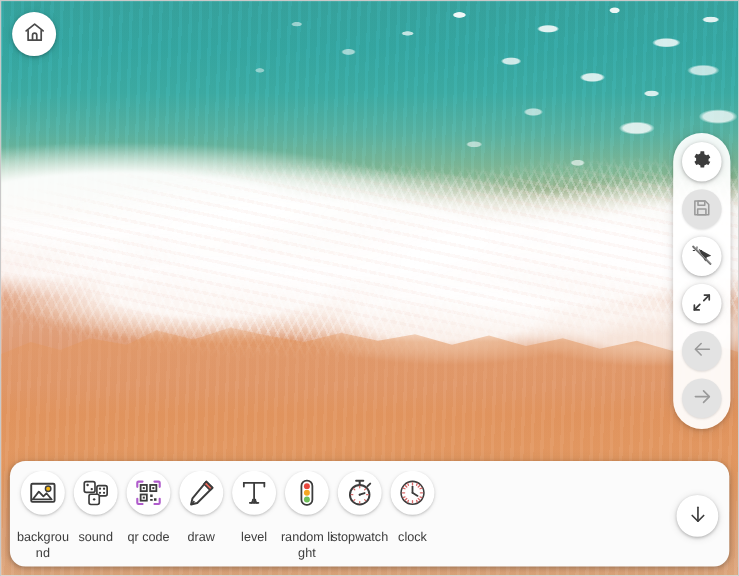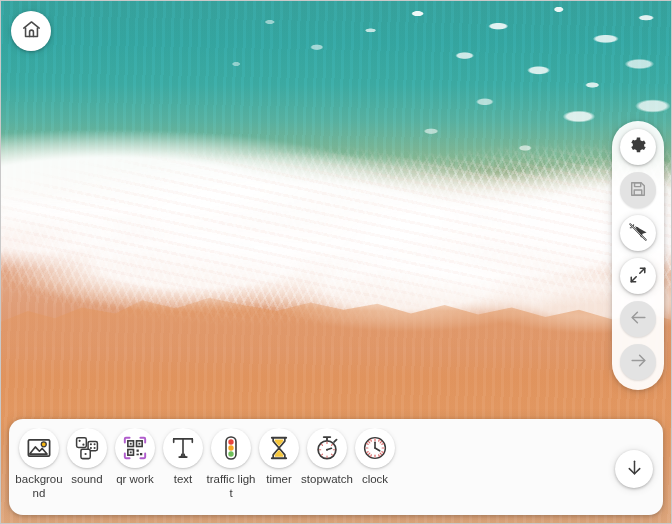--- a/index.html
+++ b/index.html
@@ -145,21 +145,21 @@
     cursor: pointer;
   }
   .tool-icon {
     width: 40px; height: 40px; border-radius: 50%;
     background: #ffffff;
     box-shadow: 0 1px 2px rgba(0,0,0,.17), 0 1px 5px rgba(0,0,0,.10);
     display: flex; align-items: center; justify-content: center;
     overflow: hidden;
   }
   .tool-label {
-    margin-top: 5px;
+    margin-top: 15px;
     font-size: 11.5px;
     line-height: 13.5px;
     color: #3c3c3c;
     text-align: center;
     width: 52px;
     word-break: break-all;
     overflow-wrap: anywhere;
   }
   #collapse-btn {
     flex: 0 0 auto;
@@ -309,64 +309,63 @@
             <g fill="#3c3c3c">
               <rect x="7.2" y="7.2" width="1.7" height="1.7"></rect>
               <rect x="15.2" y="7.2" width="1.7" height="1.7"></rect>
               <rect x="7.2" y="15.2" width="1.7" height="1.7"></rect>
               <rect x="13.4" y="13.4" width="2.1" height="2.1"></rect>
               <rect x="16.6" y="16.6" width="2.1" height="2.1"></rect>
               <rect x="13.4" y="17.2" width="2.1" height="1.5"></rect>
             </g>
           </svg>
         </div>
-        <div class="tool-label">qr work</div>
-      </div>
-
+        <div class="tool-label">qr code</div>
+      </div>
+
+      <div class="tool">
+        <div class="tool-icon">
+          <svg width="26" height="26" viewBox="0 0 24 24">
+            <path d="M16.2 2.6 21.4 7.8 8.6 20.6 3.4 21.8l1.2-5.2z" fill="#fff" stroke="#3c3c3c" stroke-width="1.6" stroke-linejoin="round"></path>
+            <path d="M14.6 4.2 19.8 9.4" stroke="#3c3c3c" stroke-width="1.4"></path>
+            <path d="M16.2 2.6 21.4 7.8l-2.0 2.0-5.2-5.2z" fill="#ef6a5c" stroke="#3c3c3c" stroke-width="1.4" stroke-linejoin="round"></path>
+            <path d="M3.4 21.8 6.2 19" stroke="#3c3c3c" stroke-width="1.3"></path>
+          </svg>
+        </div>
+        <div class="tool-label">draw</div>
+      </div>
 
       <div class="tool">
         <div class="tool-icon">
           <svg width="26" height="26" viewBox="0 0 24 24" fill="none" stroke="#3c3c3c" stroke-width="1.5" stroke-linecap="round">
             <path d="M3.4 3.6h17.2"></path>
             <path d="M3.4 3.6v3.2"></path>
               <path d="M20.6 3.6v3.2"></path>
             <path d="M12 3.6v16.6"></path>
             <path d="M8.4 20.4h7.2"></path>
             <path d="M9.6 20.4c1.4-.5 1.4-1.6 1.4-2.6"></path>
             <path d="M14.4 20.4c-1.4-.5-1.4-1.6-1.4-2.6"></path>
           </svg>
         </div>
-        <div class="tool-label">text</div>
+        <div class="tool-label">level</div>
       </div>
 
 
       <div class="tool">
         <div class="tool-icon">
           <svg width="26" height="26" viewBox="0 0 24 24">
             <rect x="7.4" y="1.8" width="9.2" height="20.4" rx="4.4" fill="#fff" stroke="#3c3c3c" stroke-width="1.5"></rect>
             <circle cx="12" cy="6.4" r="2.5" fill="#e8453c"></circle>
             <circle cx="12" cy="12.0" r="2.5" fill="#f5a623"></circle>
             <circle cx="12" cy="17.6" r="2.5" fill="#6fbf5a"></circle>
           </svg>
         </div>
-        <div class="tool-label">traffic light</div>
-      </div>
-
-      <div class="tool">
-        <div class="tool-icon">
-          <svg width="26" height="26" viewBox="0 0 24 24">
-            <path d="M5.4 2.6h13.2" stroke="#3c3c3c" stroke-width="1.8" stroke-linecap="round"></path>
-            <path d="M5.4 21.4h13.2" stroke="#3c3c3c" stroke-width="1.8" stroke-linecap="round"></path>
-            <path d="M6.6 2.6h10.8v3.0L12 12l5.4 6.4v3.0H6.6v-3.0L12 12 6.6 5.6z" fill="#fff" stroke="#3c3c3c" stroke-width="1.6" stroke-linejoin="round"></path>
-            <path d="M8.0 4.1h8l-.1 1.5L12 10.4 8.1 5.6z" fill="#f5c63c"></path>
-            <path d="M12 13.6 16.0 18.4l.0 1.6H8.0l0-1.6z" fill="#f5c63c"></path>
-          </svg>
-        </div>
-        <div class="tool-label">timer</div>
-      </div>
+        <div class="tool-label">random light</div>
+      </div>
+
 
       <div class="tool">
         <div class="tool-icon">
           <svg width="26" height="26" viewBox="0 0 24 24">
             <circle cx="12" cy="13.6" r="8.2" fill="#fff" stroke="#3c3c3c" stroke-width="1.6"></circle>
             <path d="M9.0 1.9h6.0" stroke="#3c3c3c" stroke-width="1.7" stroke-linecap="round"></path>
             <path d="M12 1.9v3.5" stroke="#3c3c3c" stroke-width="1.7"></path>
             <path d="M18.6 6.4 20.8 4.3" stroke="#3c3c3c" stroke-width="1.7" stroke-linecap="round"></path>
             <g stroke="#d86a6a" stroke-width="1.05" stroke-linecap="round">
               <path d="M12 6.5v1.3"></path>

